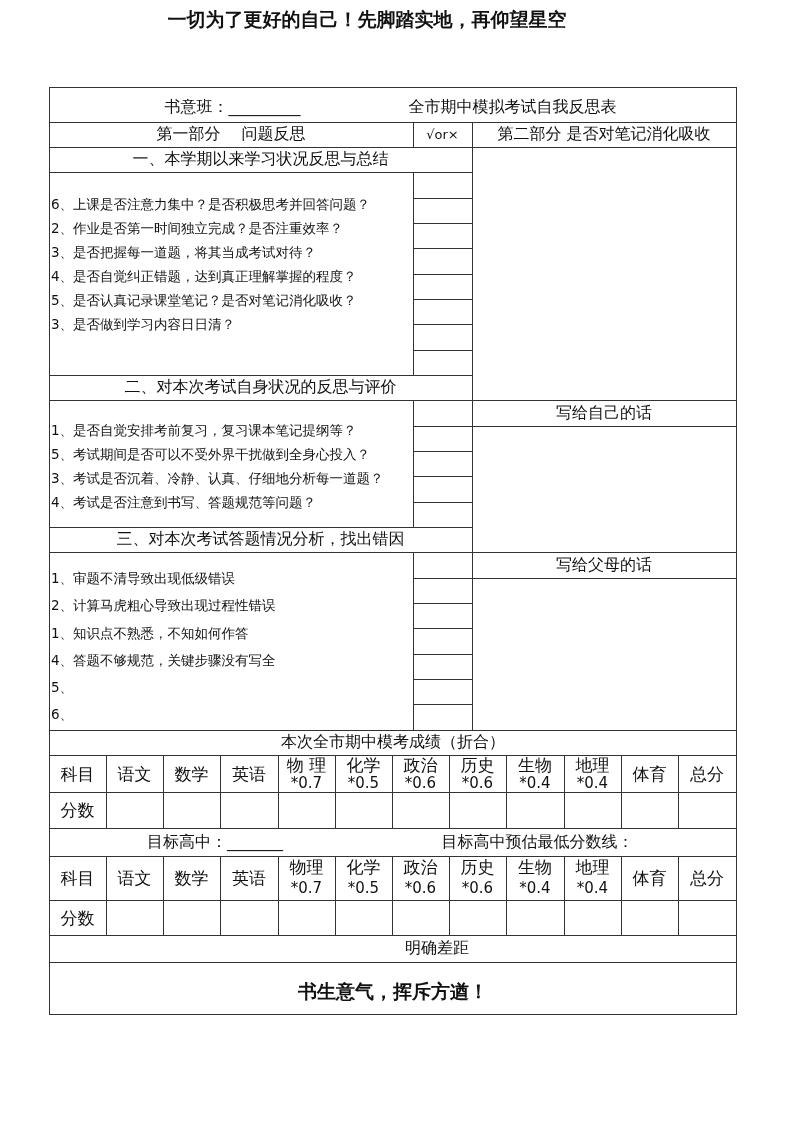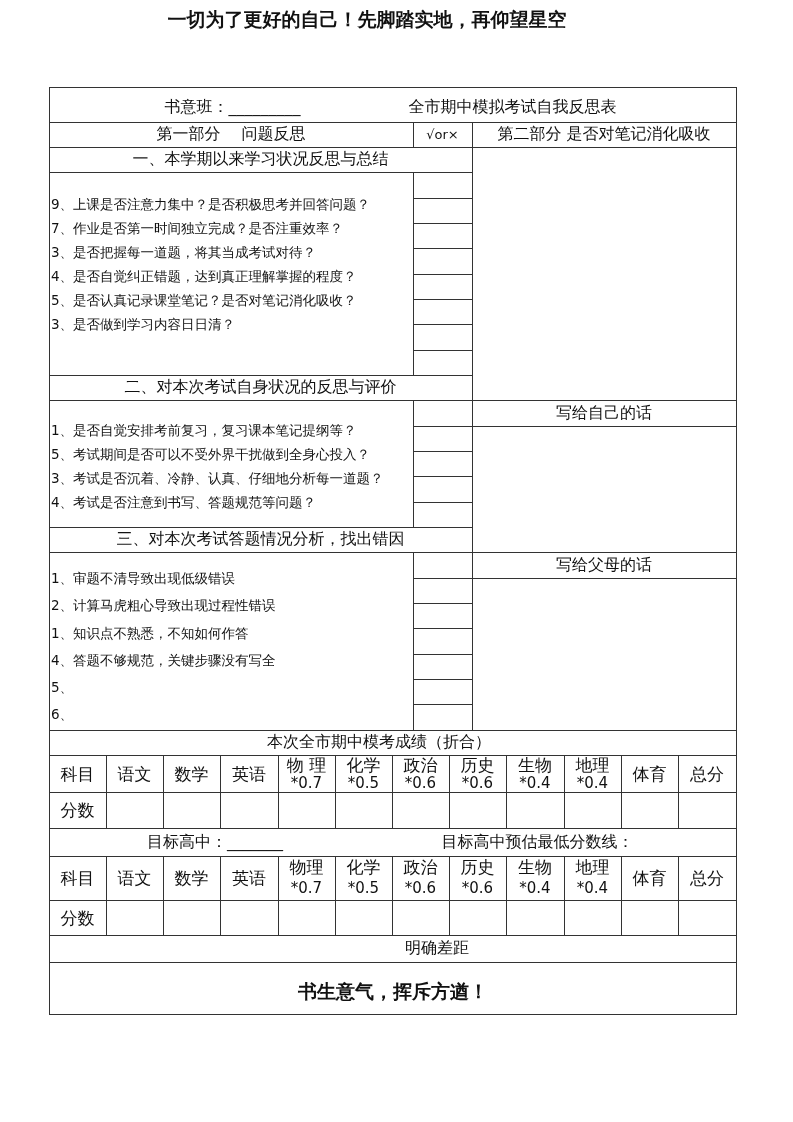--- a/index.html
+++ b/index.html
@@ -33,22 +33,22 @@
 <div class="abs ctr" style="left:413px;top:122px;width:59px;height:25px;font-size:13px;">√or×</div>
 <div class="abs ctr h16" style="left:472px;top:122px;width:264px;height:25px;">第二部分 是否对笔记消化吸收</div>
 
 <div class="vl" style="left:413px;top:122px;height:25px;"></div>
 <div class="vl" style="left:472px;top:122px;height:608px;"></div>
 
 <div class="abs ctr h16" style="left:49px;top:147px;width:423px;height:25px;">一、本学期以来学习状况反思与总结</div>
 <div class="hl" style="left:49px;top:172px;width:423px;"></div>
 <div class="vl" style="left:413px;top:172px;height:203px;"></div>
 
-<div class="q" style="top:196px;">9、上课是否注意力集中？是否积极思考并回答问题？</div>
-<div class="q" style="top:220px;">7、作业是否第一时间独立完成？是否注重效率？</div>
+<div class="q" style="top:196px;">6、上课是否注意力集中？是否积极思考并回答问题？</div>
+<div class="q" style="top:220px;">2、作业是否第一时间独立完成？是否注重效率？</div>
 <div class="q" style="top:244px;">3、是否把握每一道题，将其当成考试对待？</div>
 <div class="q" style="top:268px;">4、是否自觉纠正错题，达到真正理解掌握的程度？</div>
 <div class="q" style="top:292px;">5、是否认真记录课堂笔记？是否对笔记消化吸收？</div>
 <div class="q" style="top:316px;">3、是否做到学习内容日日清？</div>
 
 <div class="abs" style="left:414px;top:173px;width:58px;height:24px;"></div>
 <div class="hl" style="left:413px;top:198px;width:59px;"></div>
 <div class="abs" style="left:414px;top:199px;width:58px;height:24px;"></div>
 <div class="hl" style="left:413px;top:223px;width:59px;"></div>
 <div class="abs" style="left:414px;top:224px;width:58px;height:24px;"></div>
@@ -113,21 +113,21 @@
 <div class="hl" style="left:413px;top:679px;width:59px;"></div>
 <div class="abs" style="left:414px;top:680px;width:58px;height:24px;"></div>
 <div class="hl" style="left:413px;top:704px;width:59px;"></div>
 <div class="abs" style="left:414px;top:705px;width:58px;height:24px;"></div>
 
 <div class="abs ctr h16" style="left:472px;top:552px;width:264px;height:26px;">写给父母的话</div>
 <div class="hl" style="left:472px;top:578px;width:265px;"></div>
 <div class="abs" style="left:473px;top:579px;width:263px;height:151px;"></div>
 
 <div class="hl" style="left:49px;top:730px;width:688px;"></div>
-<div class="abs ctr h16" style="left:35px;top:730px;width:688px;height:25px;">本次全市期中模考成绩（折合）</div>
+<div class="abs ctr h16" style="left:49px;top:730px;width:688px;height:25px;">本次全市期中模考成绩（折合）</div>
 <div class="hl" style="left:49px;top:755px;width:688px;"></div>
 <div class="hl" style="left:49px;top:792px;width:688px;"></div>
 <div class="hl" style="left:49px;top:828px;width:688px;"></div>
 
 <div class="vl" style="left:106px;top:755px;height:73px;"></div>
 <div class="vl" style="left:163px;top:755px;height:73px;"></div>
 <div class="vl" style="left:220px;top:755px;height:73px;"></div>
 <div class="vl" style="left:278px;top:755px;height:73px;"></div>
 <div class="vl" style="left:335px;top:755px;height:73px;"></div>
 <div class="vl" style="left:392px;top:755px;height:73px;"></div>

